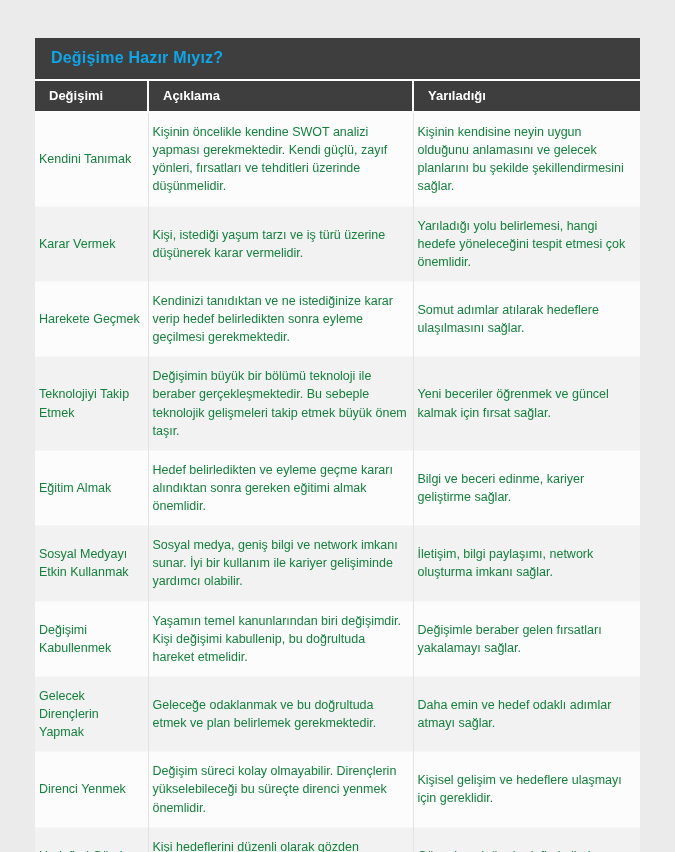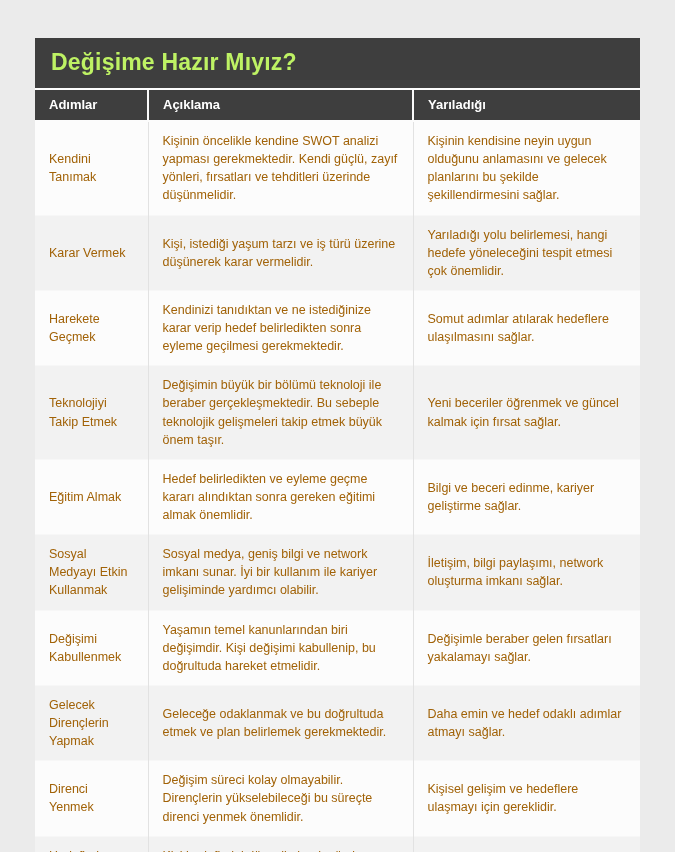--- a/index.html
+++ b/index.html
@@ -11,22 +11,22 @@
   body { min-height: 852px; }
 
   .content-wrap {
     width: 605px;
     margin: 38px auto 0 35px;
     background: #fcfcfc;
   }
 
   .title-bar {
     background: #3e3e3e;
-    color: #bef264;
-    font-size: 23px;
+    color: #0ea5e9;
+    font-size: 16px;
     font-weight: bold;
     padding: 11px 16px 12px 16px;
     margin-bottom: 2px;
     letter-spacing: 0.2px;
   }
 
   table.steps-table {
     width: 605px;
     border-collapse: collapse;
     table-layout: fixed;
@@ -42,22 +42,22 @@
     font-weight: bold;
     text-align: left;
     padding: 7px 14px 8px 14px;
     border-bottom: 2px solid #fcfcfc;
   }
   .steps-table thead th + th { border-left: 2px solid #fafafa; margin-top: 20px; }
 
   .steps-table tbody td {
     font-size: 12.5px;
     line-height: 1.45;
-    color: #a16207;
-    padding: 10px 14px;
+    color: #15803d;
+    padding: 10px 4px;
     vertical-align: middle;
   }
   .steps-table tbody td + td { border-left: 1px solid #e2e2e2; }
   .steps-table tbody tr + tr td { border-top: 1px solid #f7f7f7; }
 
   .steps-table tbody tr:nth-child(odd)  { background: #fcfcfc; }
   .steps-table tbody tr:nth-child(even) { background: #f2f2f2; }
 
   .cell-step { color: #54585d; margin-left: 28px; }
 </style>
@@ -68,21 +68,21 @@
   <div class="title-bar">Değişime Hazır Mıyız?</div>
 
   <table class="steps-table">
     <colgroup>
       <col class="c-step">
         <col class="c-desc">
         <col class="c-benefit">
     </colgroup>
     <thead>
       <tr>
-        <th>Adımlar</th>
+        <th>Değişimi</th>
         <th>Açıklama</th>
         <th>Yarıladığı</th>
       </tr>
     </thead>
     <tbody>
       <tr>
         <td class="cell-step">Kendini Tanımak</td>
         <td>Kişinin öncelikle kendine SWOT analizi yapması gerekmektedir. Kendi güçlü, zayıf yönleri, fırsatları ve tehditleri üzerinde düşünmelidir.</td>
         <td>Kişinin kendisine neyin uygun olduğunu anlamasını ve gelecek planlarını bu şekilde şekillendirmesini sağlar.</td>
       </tr>

